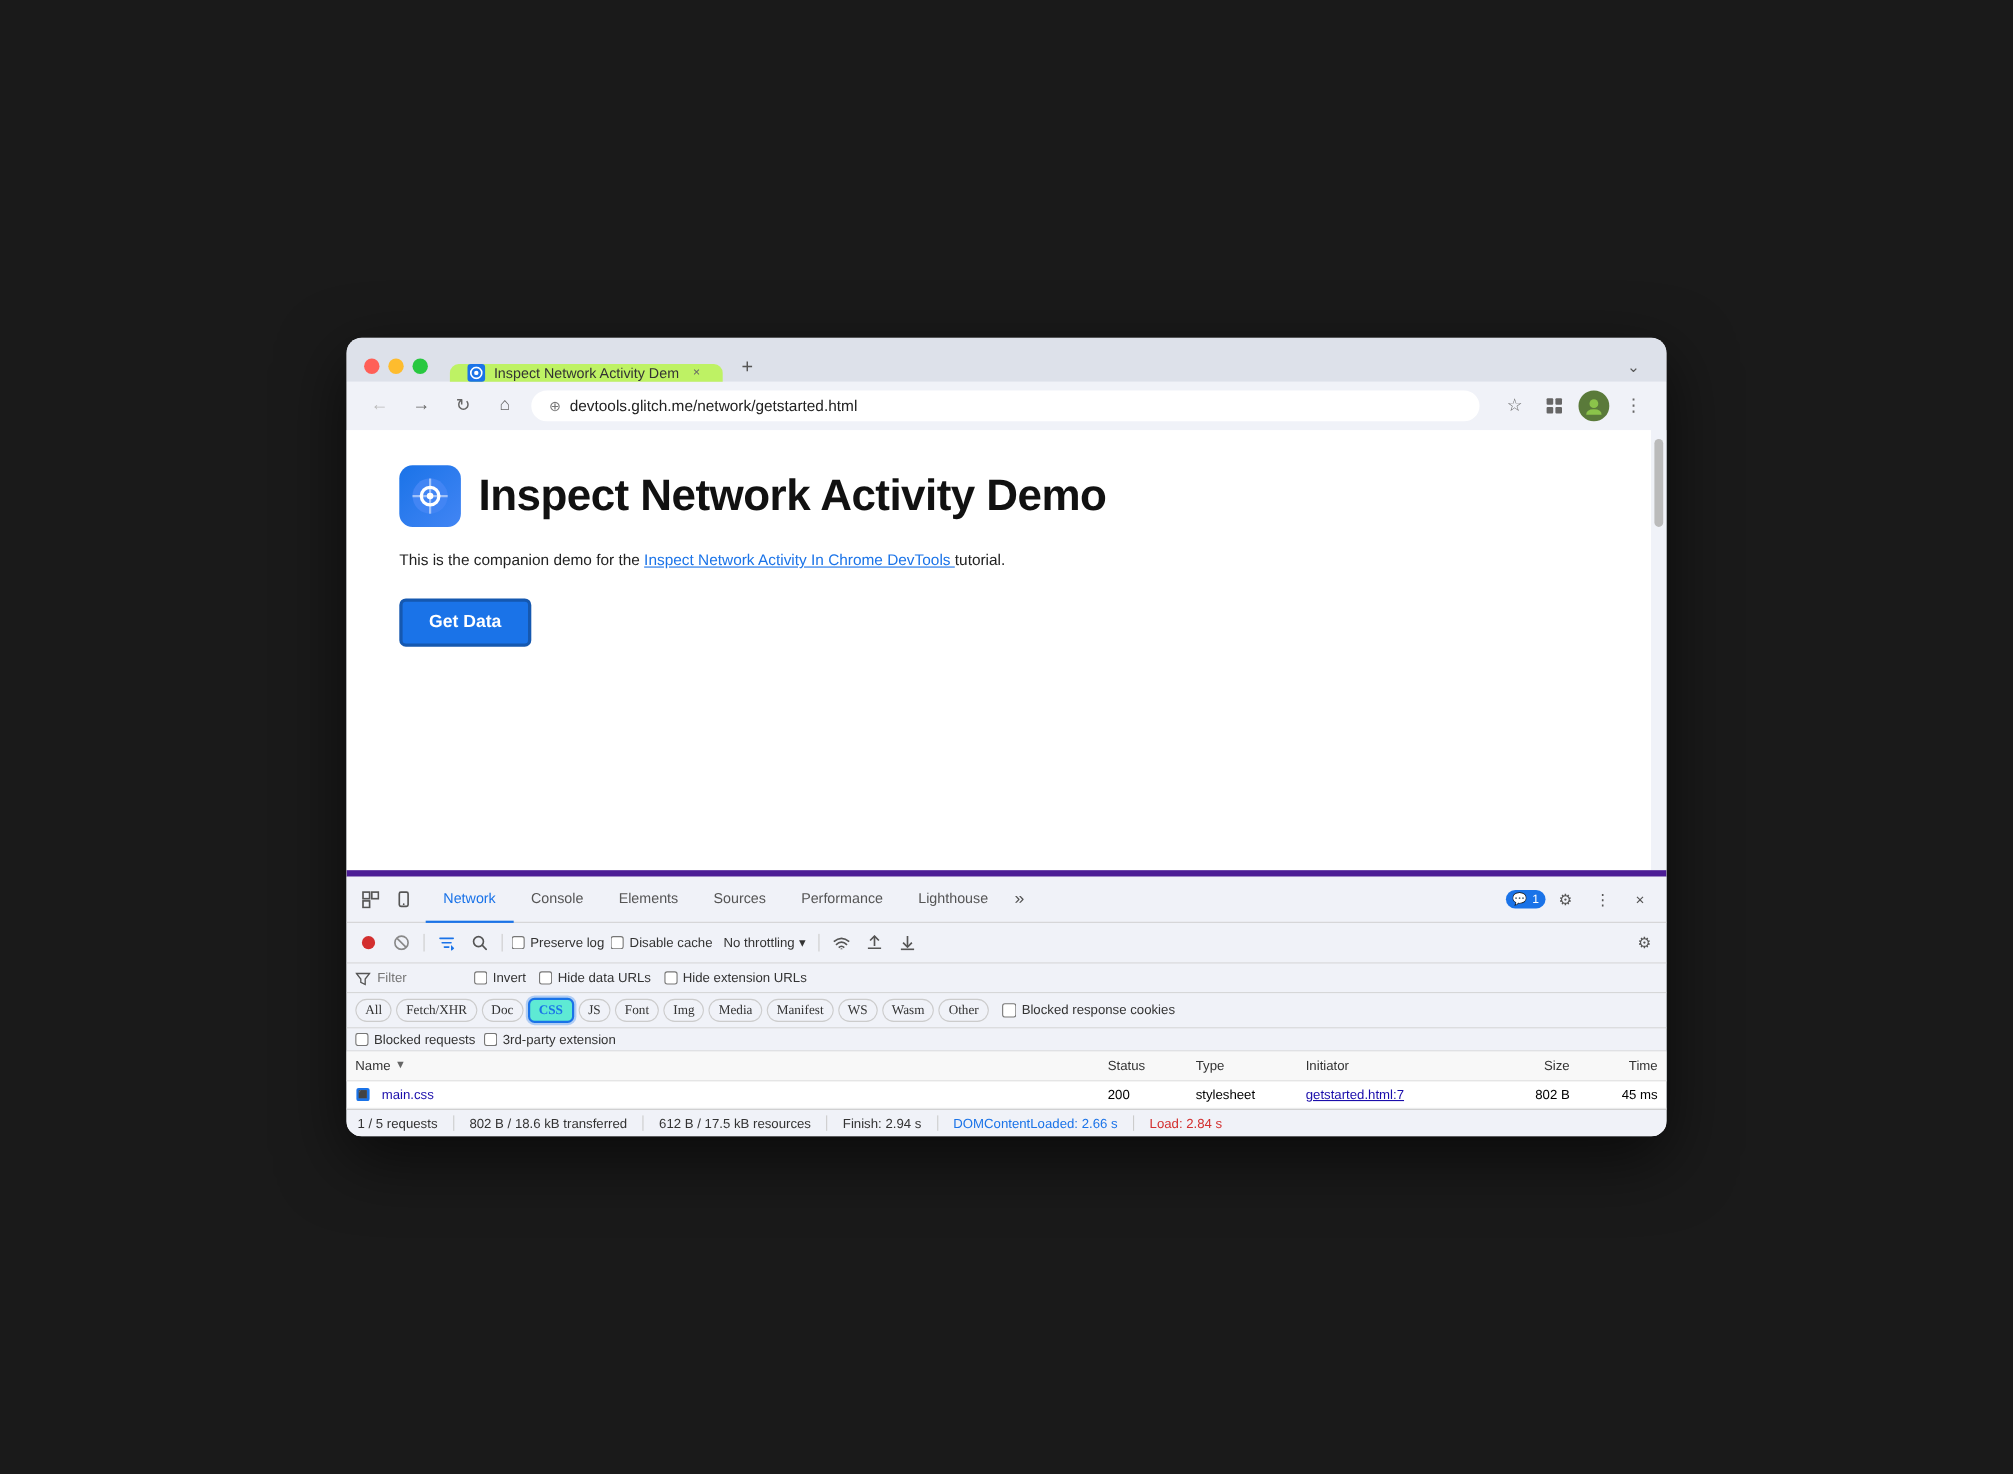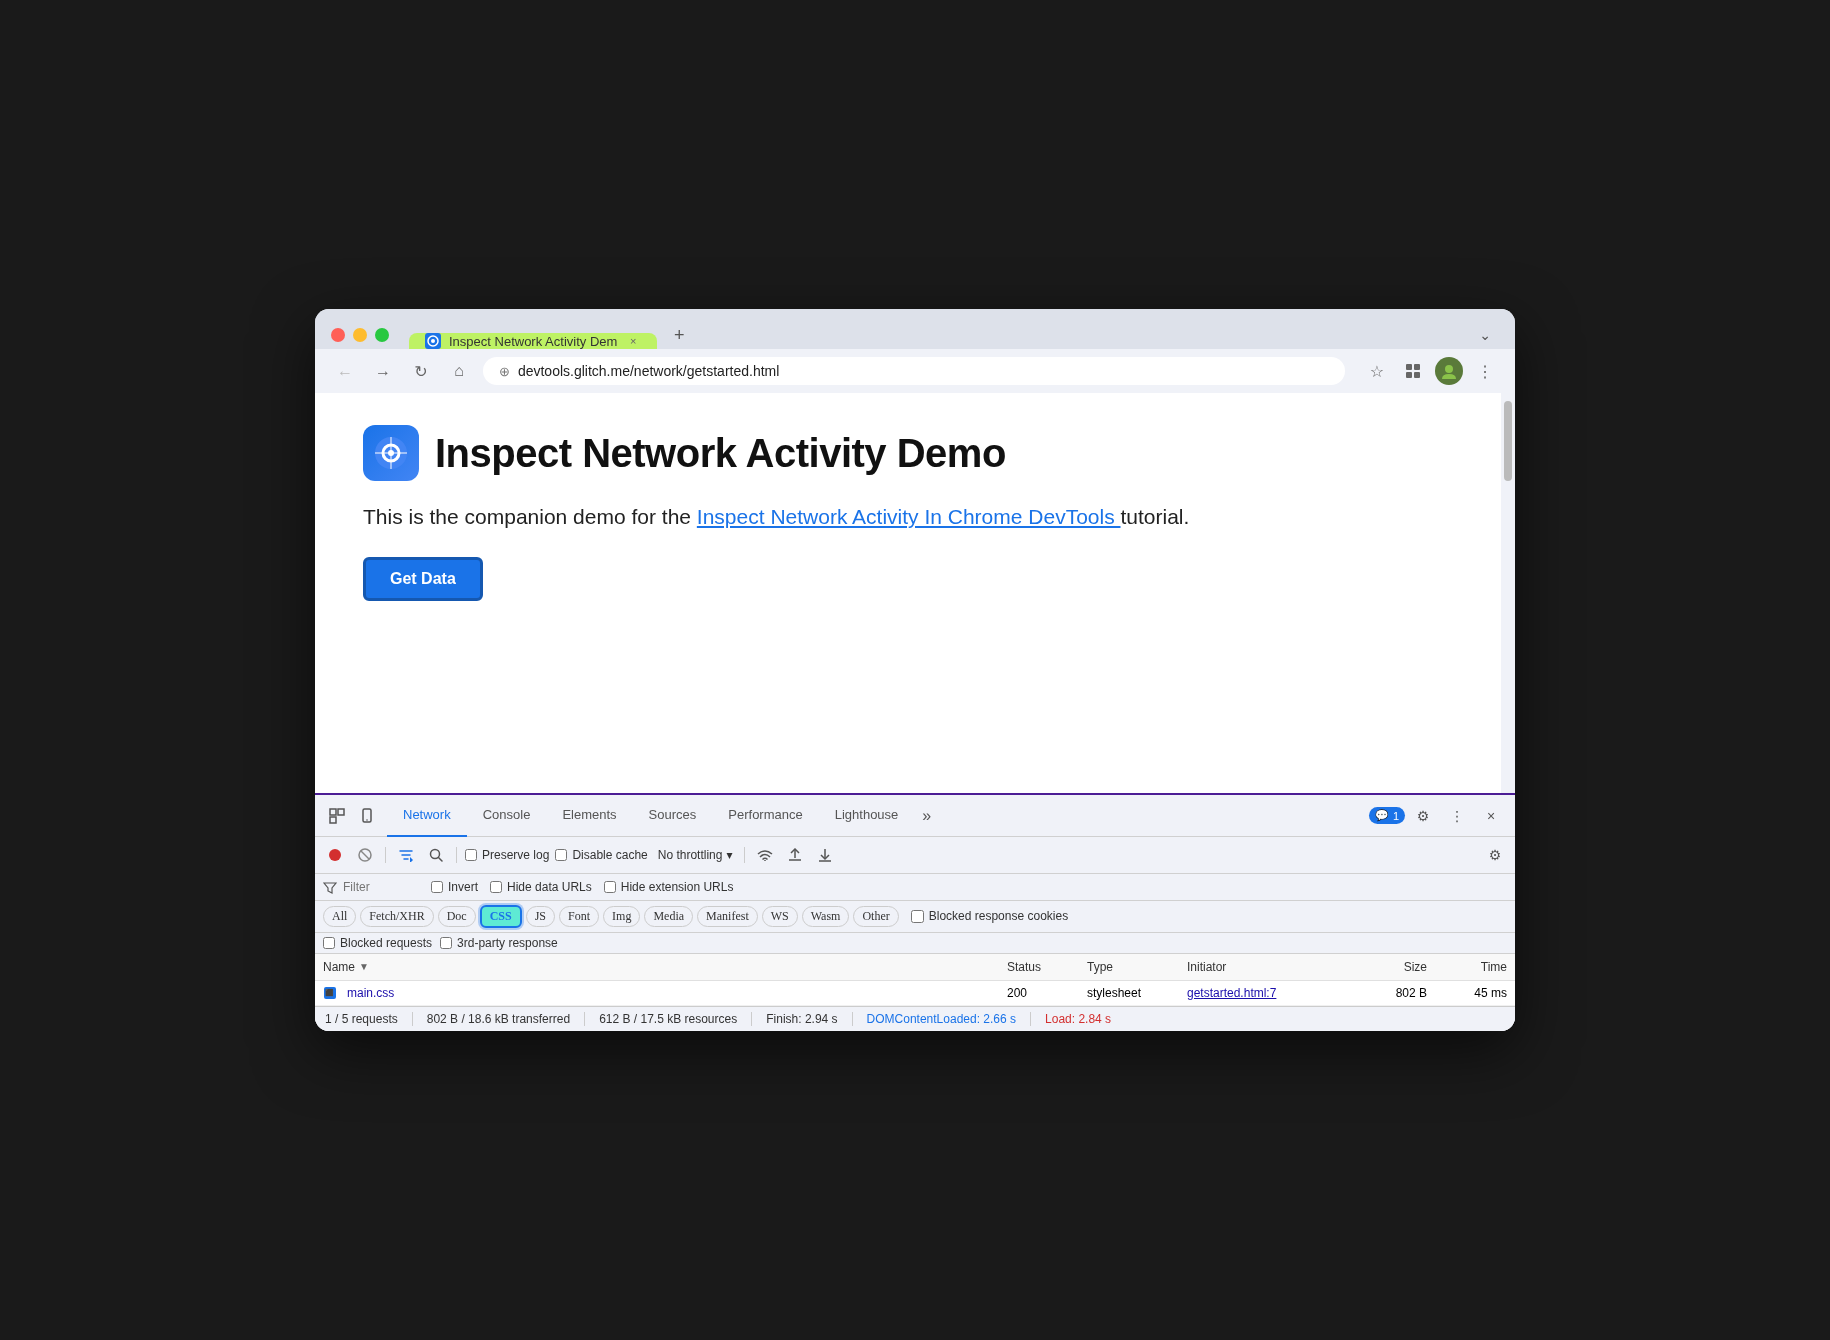--- a/index.html
+++ b/index.html
@@ -219,21 +219,21 @@
     }
 
     .page-title {
       font-size: 40px;
       font-weight: 800;
       color: #111;
       letter-spacing: -0.5px;
     }
 
     .page-description {
-      font-size: 21px;
+      font-size: 14px;
       color: #222;
       margin-bottom: 24px;
       line-height: 1.5;
     }
 
     .page-description a {
       color: #1a73e8;
       text-decoration: underline;
       font-weight: 500;
     }
@@ -259,21 +259,21 @@
       width: 8px;
       height: 80px;
       background: #bbb;
       border-radius: 4px;
       margin: 8px auto;
     }
 
     
     .devtools-panel {
       background: #f0f2f8;
-      border-top: 2px solid #4c1d95;
+      border-top: 6px solid #4c1d95;
     }
 
     
     .devtools-topbar {
       background: #f0f2f8;
       display: flex;
       align-items: center;
       padding: 0 8px;
       border-bottom: 1px solid #d0d0d0;
       height: 42px;
@@ -841,21 +841,21 @@
       </label>
     </div>
 
     <div class="third-party-row">
       <label class="checkbox-label">
         <input type="checkbox" style="">
         <span>Blocked requests</span>
       </label>
       <label class="checkbox-label">
         <input type="checkbox" style="">
-        <span>3rd-party response</span>
+        <span>3rd-party extension</span>
       </label>
     </div>
 
     <div class="network-table">
       <div class="table-header">
         <div class="col-name">
           <span>Name</span>
           <span class="table-sort-icon">▼</span>
         </div>
         <div class="col-status">Status</div>

